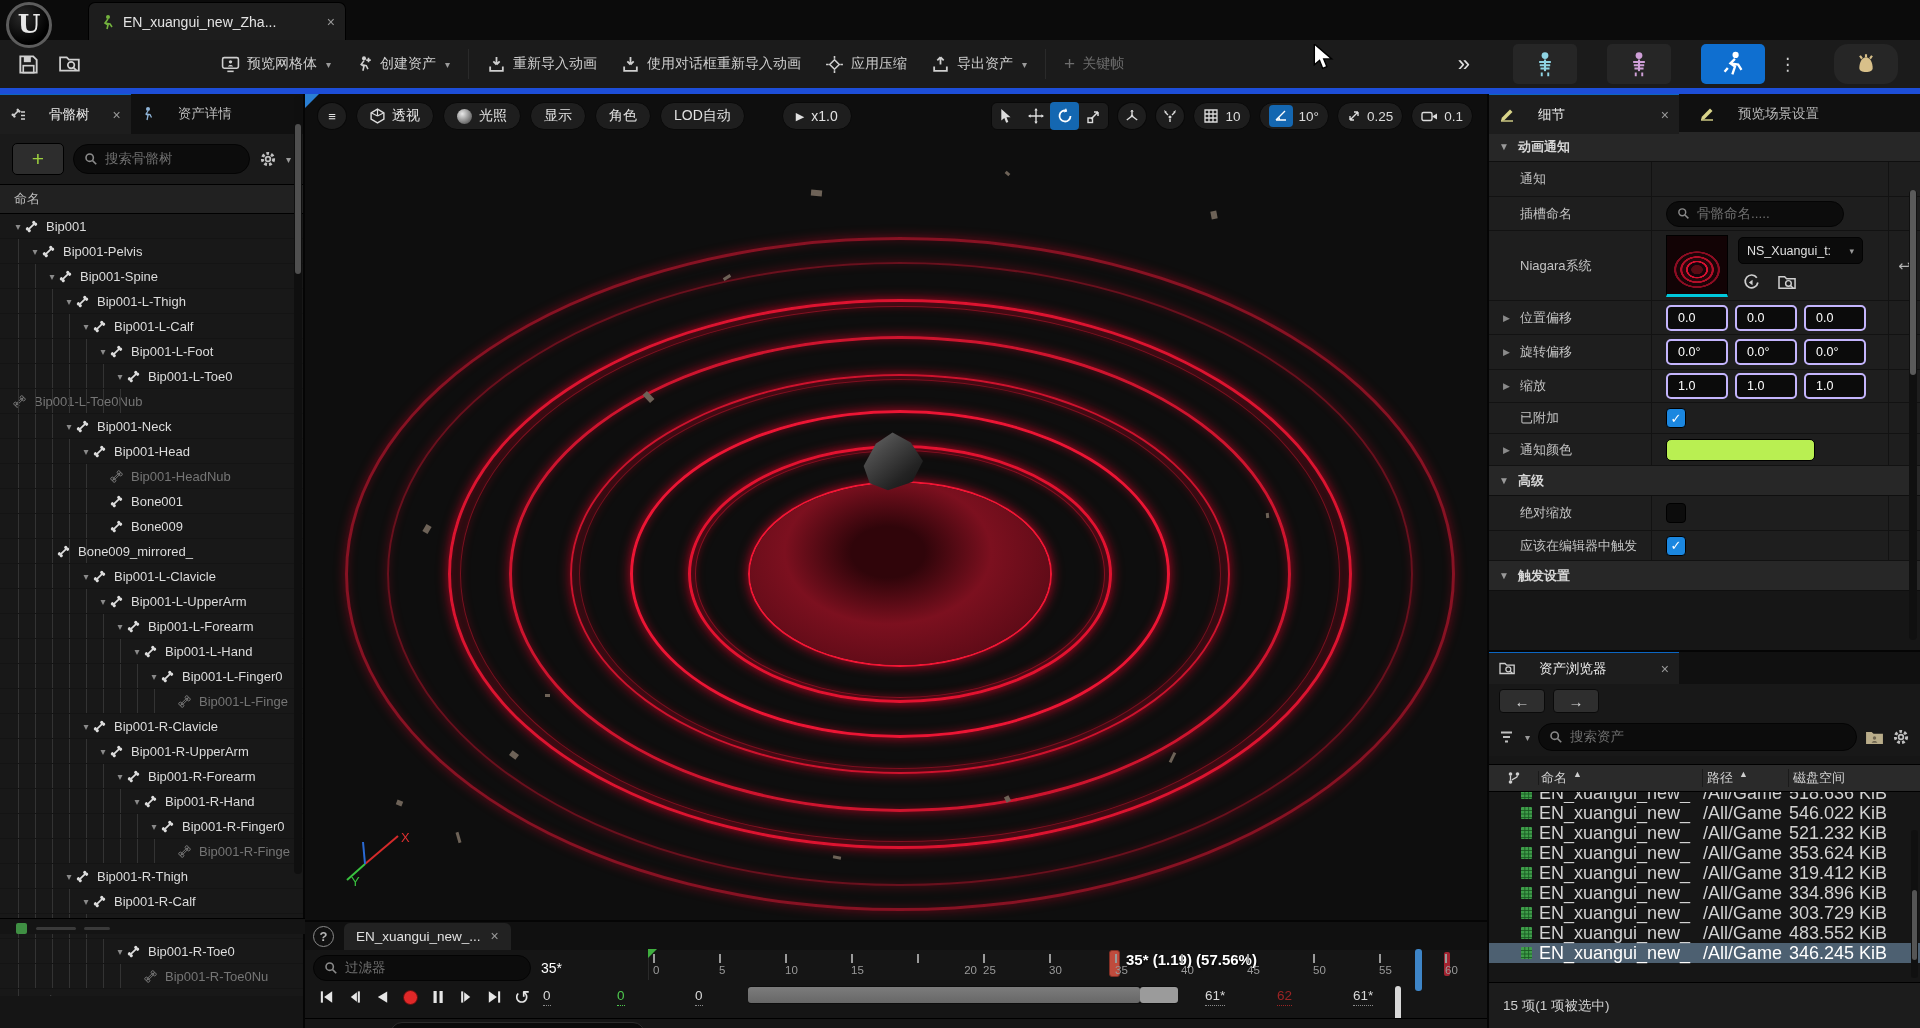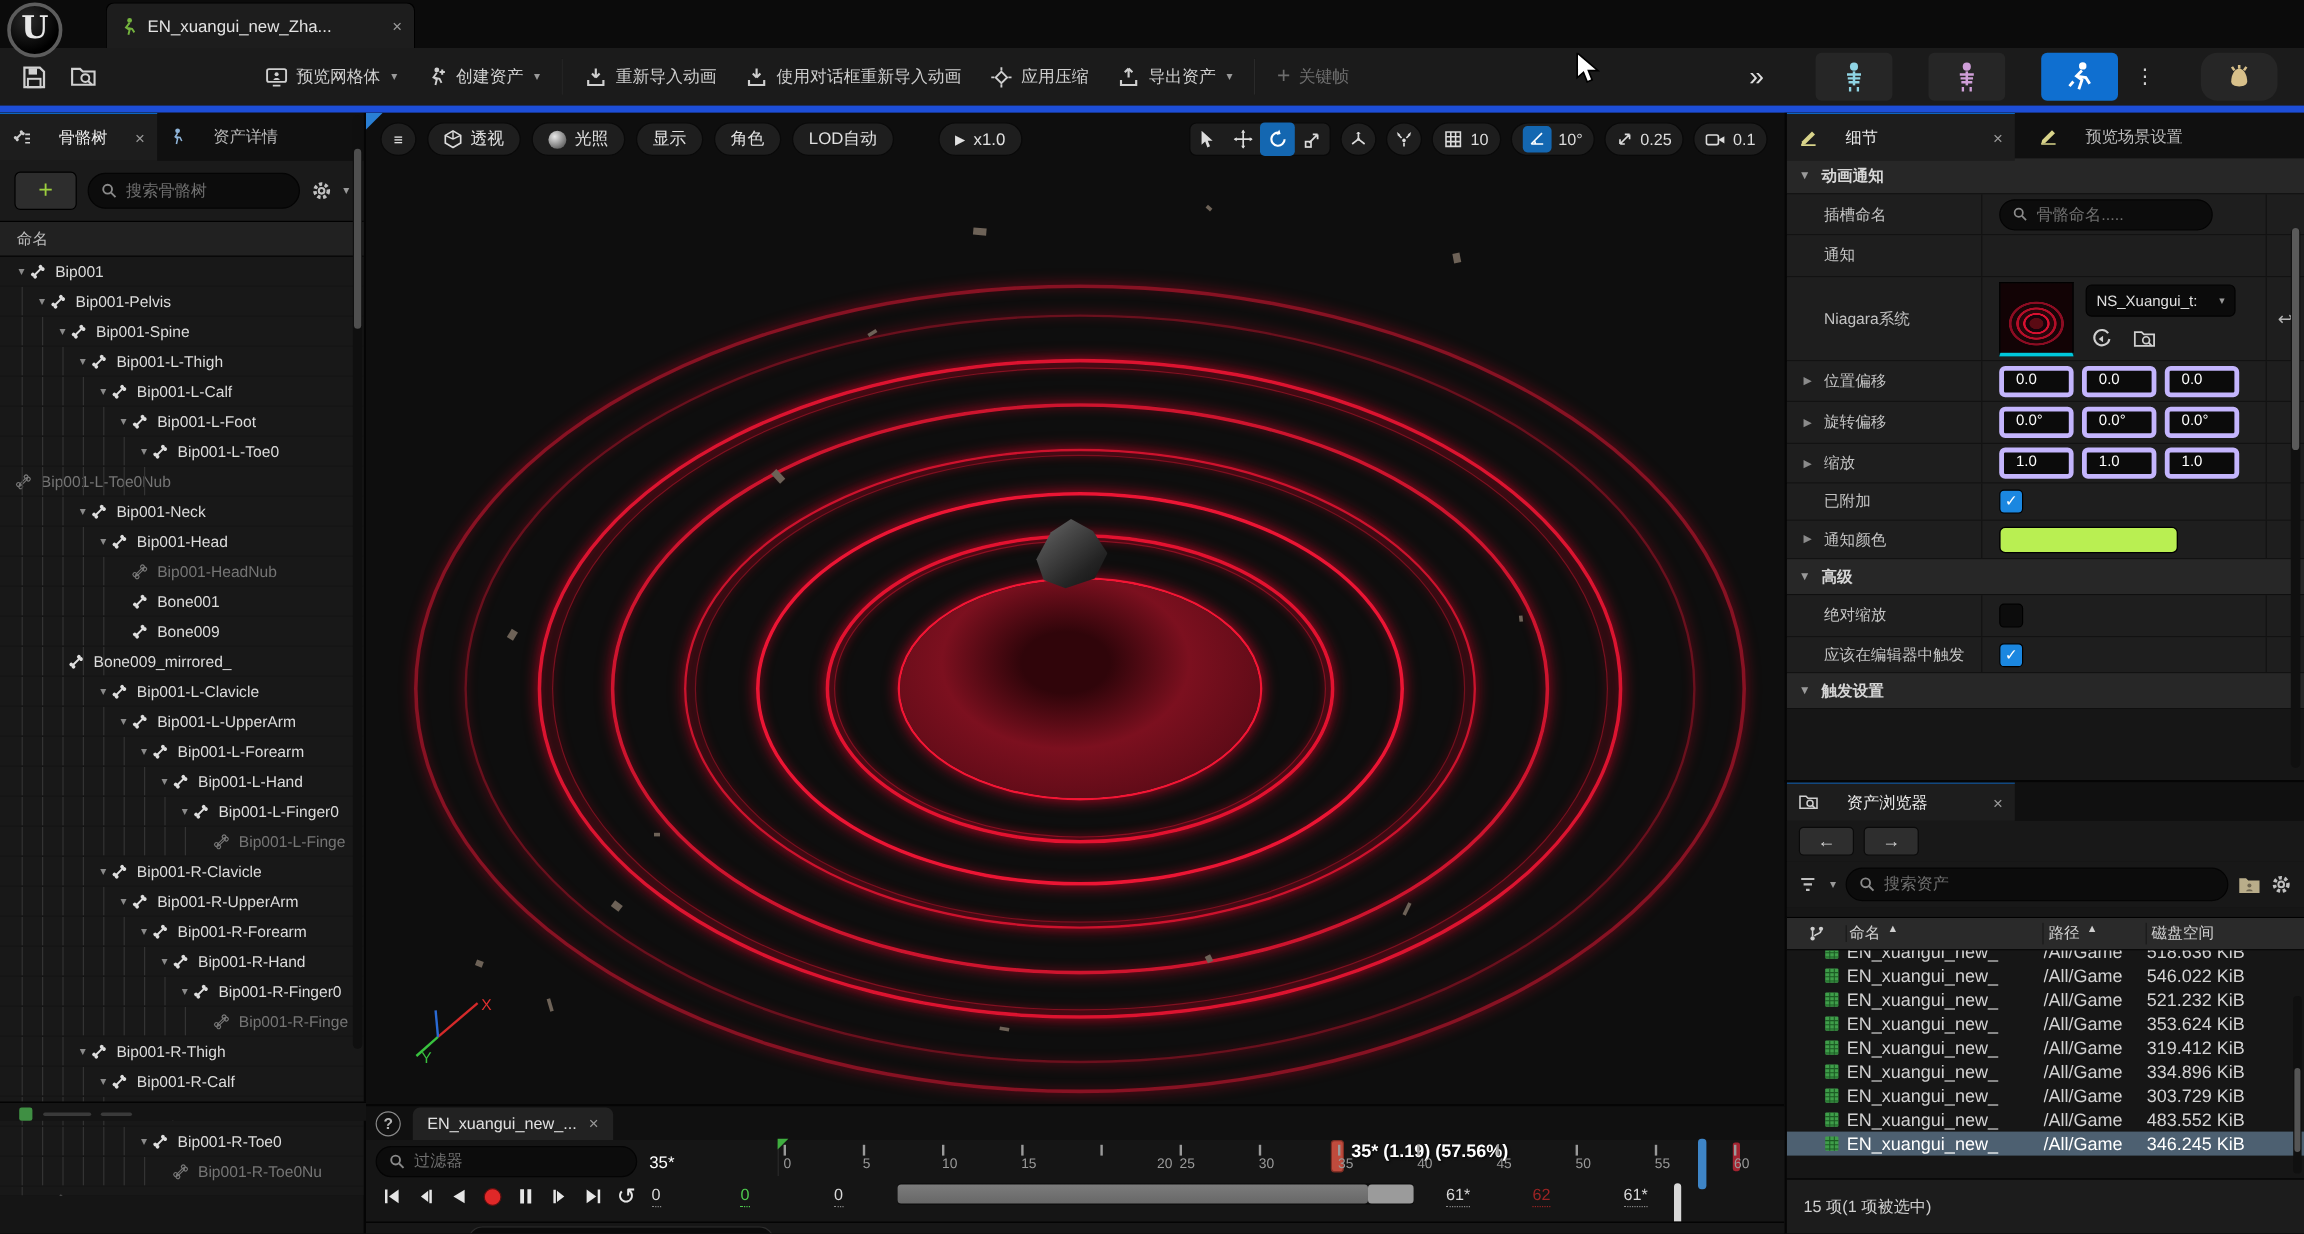--- a/index.html
+++ b/index.html
@@ -89,22 +89,22 @@
 #details .panel-tabs{height:38px}
 #details-toolbar{display:flex;align-items:center;gap:9px;height:44px;padding:0 12px;background:#1a1a1a}
 .sec-hdr{height:30px;background:#272727;border-bottom:1px solid #0f0f0f;display:flex;align-items:center;gap:9px;padding-left:10px;color:#d6d6d6;font-weight:600}
 .sec-hdr .arr{font-size:10px;color:#9a9a9a}
 .drow{display:flex;border-bottom:1px solid #121212;background:#1e1e1e}
 .dname{width:162px;display:flex;align-items:center;gap:7px;padding-left:14px;color:#c3c3c3}
 .dname .rarr{font-size:9px;color:#8a8a8a;width:10px}
 .dname .ind{width:10px}
 .dval{flex:1;display:flex;align-items:center;gap:7px;border-left:1px solid #121212;padding-left:14px}
 .dreset{width:32px;border-left:1px solid #121212;display:flex;align-items:center;justify-content:center;color:#b5b5b5;font-size:15px}
-.nf{width:62px;height:26px;background:#0b0b0b;border:4px solid #c4b5fd;border-radius:5px;
-  display:flex;padding-left:10px;color:#fff;font-size:12.5px}
+.nf{width:62px;height:26px;background:#0b0b0b;border:2px solid #c4b5fd;border-radius:5px;
+  display:flex;align-items:center;padding-left:10px;color:#fff;font-size:12.5px}
 .cb{width:20px;height:20px;background:#0c0c0c;border:1px solid #000;border-radius:4px;display:flex;align-items:center;justify-content:center}
 .cb.on{background:#1b87e0}
 .cb.on span{color:#fff;font-size:13px;font-weight:bold}
 #niag-thumb{width:62px;height:62px;border:1px solid #000;border-bottom:3px solid #00c8dc;
   background:radial-gradient(ellipse 46% 38% at 50% 58%,#5a0a13 0 20%,#16030a 22% 32%,#d81030 34% 39%,#27060b 41% 52%,#b30e28 54% 60%,#1a0407 62% 74%,#8c0c22 76% 82%,#120305 84%),#0a0a0a}
 .dd{width:125px;height:27px;background:#0b0b0b;border:1px solid #030303;border-radius:5px;
   display:flex;align-items:center;justify-content:space-between;padding:0 8px;color:#e0e0e0;font-size:12.5px}
 .mini-ic{width:26px;height:24px;display:flex;align-items:center;justify-content:center}
 #notify-swatch{width:149px;height:22px;border-radius:5px;border:1px solid #000}
 #details-scroll{position:absolute;right:3px;top:96px;width:8px;height:450px;background:#101010;border-radius:4px}
@@ -116,21 +116,21 @@
 #asset-nav{display:flex;align-items:center;gap:8px;height:34px;padding:0 10px;background:#181818}
 .nav-arrow{width:46px;height:24px;background:#2e2e2e;border:1px solid #0a0a0a;border-radius:4px;
   display:flex;align-items:center;justify-content:center;color:#d8d8d8;font-size:15px}
 #asset-search-row{display:flex;align-items:center;gap:8px;height:38px;padding:0 10px;background:#181818}
 .ahdr{display:flex;align-items:center;height:28px;background:#2a2a2a;border-top:1px solid #000;border-bottom:1px solid #000;color:#d2d2d2;margin-top:8px}
 .ahdr .hc0{width:50px;display:flex;justify-content:center;border-right:1px solid #1a1a1a}
 .ahdr .hc1{width:164px;display:flex;gap:6px;padding-left:2px;border-right:1px solid #1a1a1a}
 .ahdr .hc2{width:86px;display:flex;gap:6px;padding-left:4px;border-right:1px solid #1a1a1a}
 .ahdr .hc3{flex:1;padding-left:4px}
 .sort{font-size:9px;color:#cfcfcf}
-.arow{display:flex;align-items:center;height:20px;font-size:15px;color:#d2d2d2;white-space:nowrap}
+.arow{display:flex;align-items:center;height:20px;font-size:18px;color:#d2d2d2;white-space:nowrap}
 .arow .ic{width:50px;display:flex;justify-content:flex-end;padding-right:6px}
 .arow .nm{width:164px;overflow:hidden}
 .arow .pt{width:86px;overflow:hidden}
 .arow .sz{flex:1;overflow:hidden}
 .arow.selected{background:#4d6071;color:#fff}
 .arow-clip{height:11px;overflow:hidden}
 .arow-clip .arow{margin-top:-9px}
 #asset-footer{position:absolute;left:0;bottom:0;width:433px;height:46px;background:#1c1c1c;border-top:1px solid #000;display:flex;align-items:center;padding-left:14px;color:#cfcfcf;font-size:13.5px}
 #asset-scroll{position:absolute;right:2px;top:178px;width:7px;height:148px;background:#101010;border-radius:3px}
 #asset-scroll .thumb{position:absolute;left:1px;top:60px;width:5px;height:70px;background:#555;border-radius:3px}
@@ -1161,43 +1161,43 @@
         <span>预览场景设置</span>
       </div>
     </div>
 
 
     <div class="sec-hdr">
       <span class="arr">▼</span>
         <span>动画通知</span>
     </div>
 
+    <div class="drow" style="height:35px">
+      <div class="dname">
+          <span class="ind"></span>
+          <span>通知</span>
+        </div>
+      <div class="dval"></div>
+      <div class="dreset"></div>
+    </div>
+
     <div class="drow" style="height:34px">
       <div class="dname">
           <span class="ind"></span>
           <span>插槽命名</span>
         </div>
       <div class="dval">
         <div class="search-pill" style="height:26px;max-width:178px">
           <svg width="13" height="13" viewBox="0 0 16 16">
             <circle cx="6.5" cy="6.5" r="4.2" fill="none" stroke="#8a8a8a" stroke-width="1.8"></circle>
             <path d="M9.8 9.8 14 14" stroke="#8a8a8a" stroke-width="1.8"></path>
           </svg>
           <span class="ph">骨骼命名.....</span>
         </div>
       </div>
-      <div class="dreset"></div>
-    </div>
-
-    <div class="drow" style="height:35px">
-      <div class="dname">
-          <span class="ind"></span>
-          <span>通知</span>
-        </div>
-      <div class="dval"></div>
       <div class="dreset"></div>
     </div>
 
     <div class="drow" style="height:70px">
       <div class="dname">
           <span class="ind"></span>
           <span>Niagara系统</span>
         </div>
       <div class="dval" style="gap:10px">
         <div id="niag-thumb"></div>

